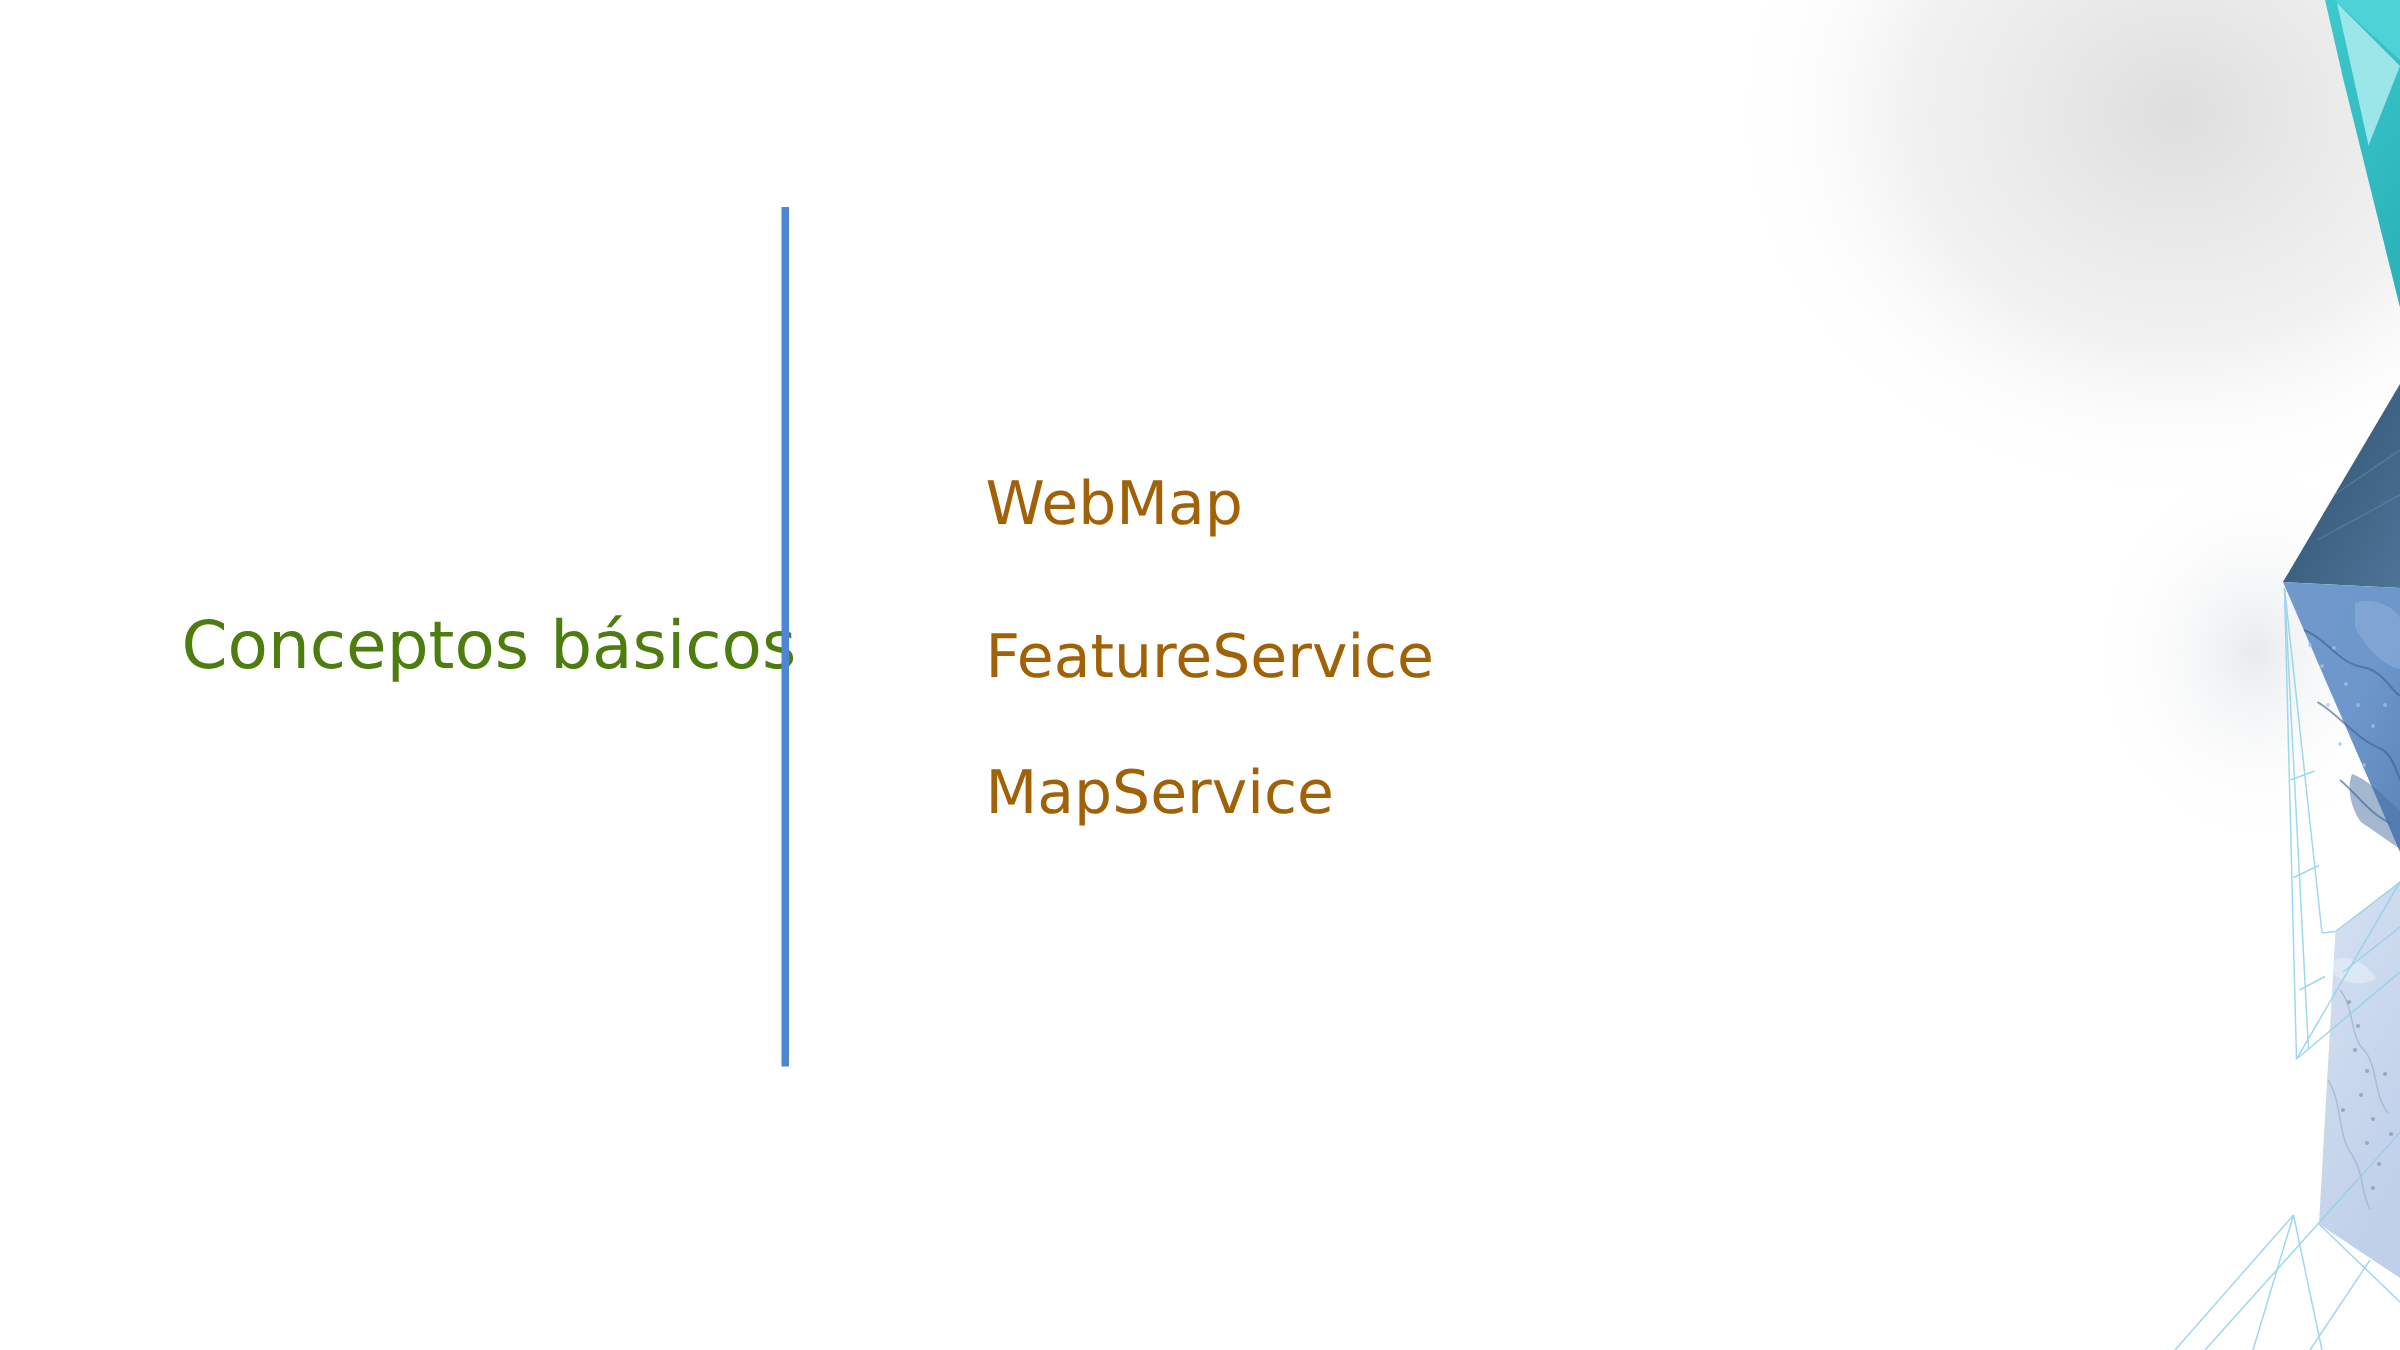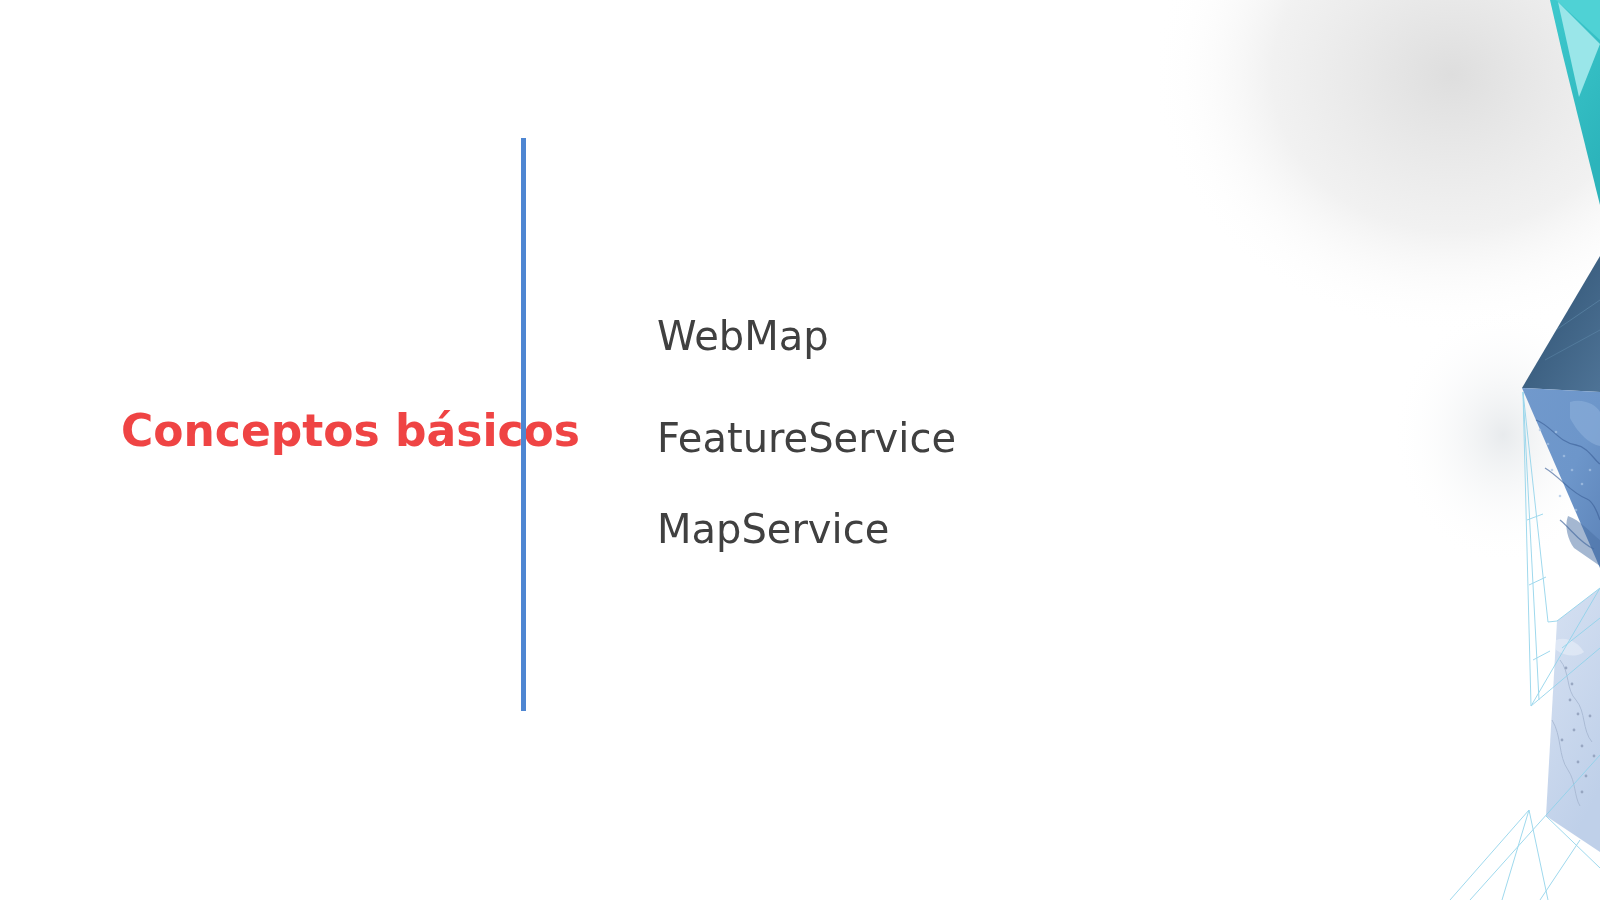--- a/index.html
+++ b/index.html
@@ -23,39 +23,39 @@
     width: 1600px;
     height: 900px;
     pointer-events: none;
   }
   .slide-title {
     position: absolute;
     left: 121px;
     top: 407px;
     font-size: 44px;
     line-height: 48px;
-    font-weight: 700;
-    color: #ef4444;
+    font-weight: 400;
+    color: #4d7c0f;
     white-space: nowrap;
   }
   .divider {
     position: absolute;
     left: 521px;
     top: 138px;
     width: 5px;
     height: 573px;
     background: #4e86d2;
   }
   .bullet {
     position: absolute;
     left: 657px;
     font-size: 40px;
     line-height: 40px;
     font-weight: 400;
-    color: #404040;
+    color: #a16207;
     white-space: nowrap;
   }
   .bullet-0 { top: 316px; }
   .bullet-1 { top: 418px; }
   .bullet-2 { top: 509px; }
 </style>
 </head>
 <body>
 
 <div class="slide">

